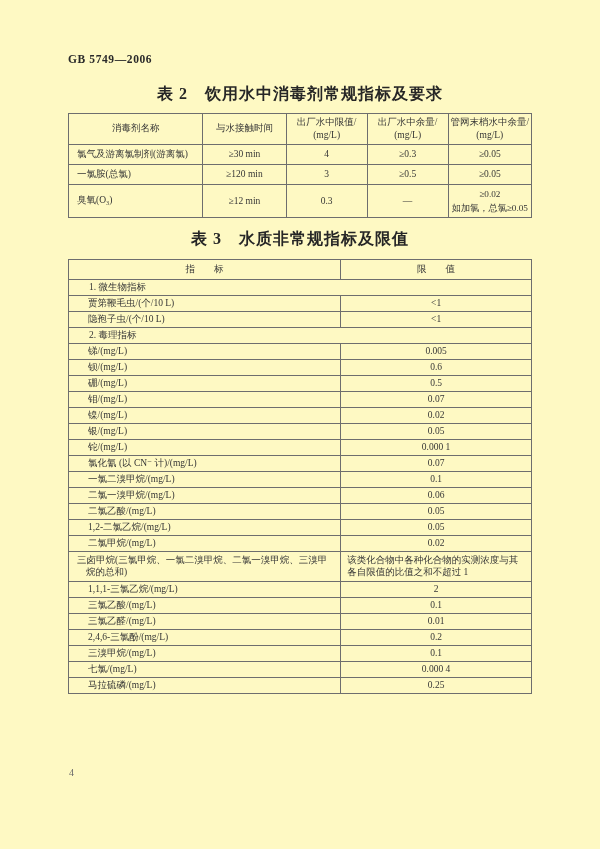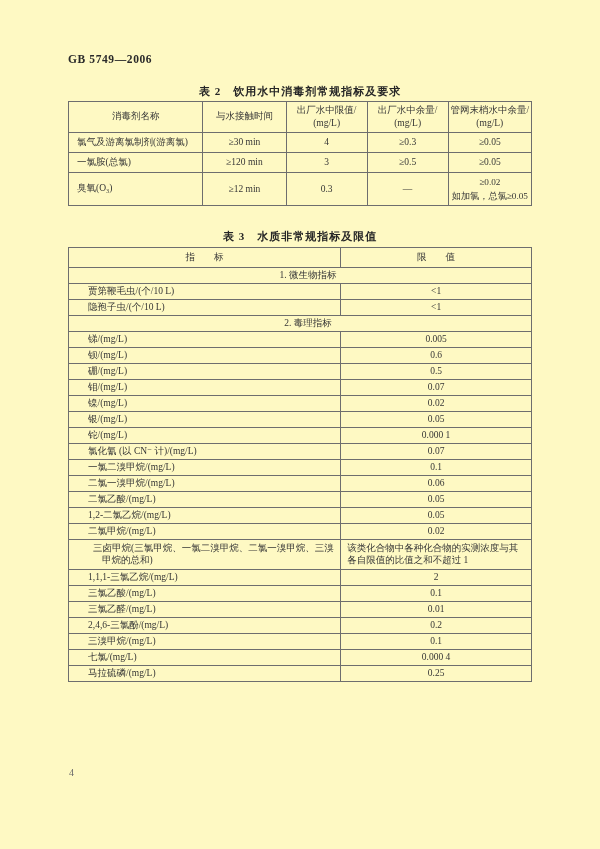--- a/index.html
+++ b/index.html
@@ -9,50 +9,50 @@
     background:#fef9c3;
     color:#333;
     overflow:hidden;
   }
   .doc-code {
     position:absolute; top:53px; left:68px;
     font-size:11.5px; font-weight:bold; letter-spacing:0.6px; color:#2a2a2a;
   }
   .tbl-title {
     position:absolute; left:0; width:100%;
-    text-align:center; font-size:11px; font-weight:bold; letter-spacing:1px; color:#262626;
+    text-align:center; font-size:16px; font-weight:bold; letter-spacing:1px; color:#262626;
   }
   #t2-title { top:84px; }
   #t3-title { top:229px; }
   table {
     position:absolute; left:68px; width:464px;
     border-collapse:collapse; table-layout:fixed;
     font-size:9.5px; color:#363636;
   }
   #table2 { top:101px; }
   #table3 { top:247px; }
   table, td, th { border:1px solid #6e6e6e; }
-  table { border:1.5px solid #474747; }
+  table { border:1.5px solid #474747;margin-top:12px; }
   th { font-weight:normal; }
   
   #table2 th {
     height:28px; text-align:center; vertical-align:middle;
     white-space:pre-line; line-height:1.35; padding:2px 1px;
   }
   #table2 td {
     height:20px; text-align:center; vertical-align:middle; padding:2px 14px;
   }
   #table2 td.c-name { text-align:left; padding-left:8px; }
   #table2 td.multi { white-space:pre-line; line-height:1.55; font-size:9.2px; padding:2px 0; }
   
   #table3 th { height:20px; text-align:center; vertical-align:middle; padding:1px;font-family:Liberation Mono, monospace; }
   #table3 td { height:16px; vertical-align:middle; padding:1px 4px; line-height:1.3; }
-  #table3 td.sec { text-align:center; padding-left:20px; }
+  #table3 td.sec { text-align:left; padding-left:20px; }
   #table3 td.ind { text-align:left; padding-left:19px; }
-  #table3 td.ind.hang { padding-left:33px; text-indent:-9px; }
+  #table3 td.ind.hang { padding-left:17px; text-indent:-9px; }
   #table3 td.val { text-align:center; }
   #table3 td.val.left { text-align:left; padding:2px 6px; }
   .page-num {
     position:absolute; top:767px; left:69px;
     font-size:10px; color:#6a6a6a;
   }
 </style>
 </head>
 <body>
 

